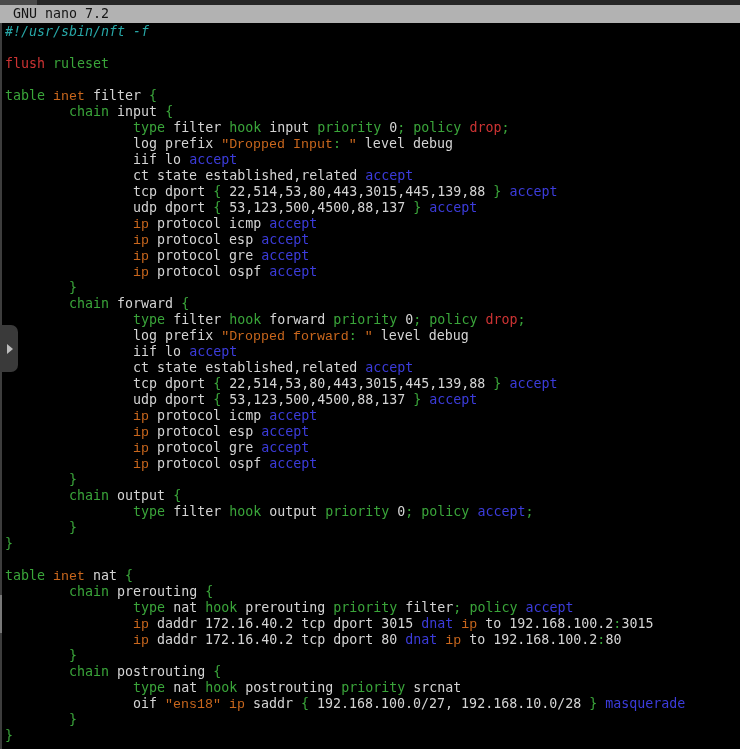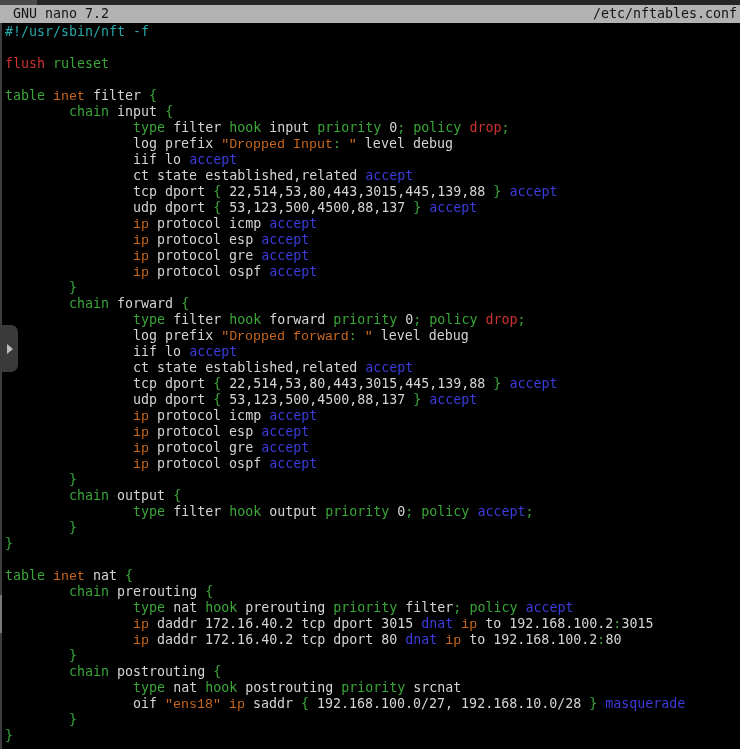--- a/index.html
+++ b/index.html
@@ -33,21 +33,21 @@
     white-space:pre;
     padding:1px 0 0 5px;
     box-sizing:border-box;
   }
   .line{height:16px;}
   .seg-fg{color:var(--fg,#d4d4d4);}
   .seg-green{color:var(--green,#3aa53a);}
   .seg-red{color:var(--red,#cd3333);}
   .seg-orange{color:var(--orange,#c9671d);font-family:Liberation Mono, monospace;}
   .seg-blue{color:var(--blue,#3c3cdc);margin-top:42px;}
-  .seg-cyan{color:var(--cyan,#27a7a7);}
+  .seg-cyan{color:var(--cyan,#27a7a7);font-style:italic;}
   .scroll-track{
     position:absolute;left:0;top:23px;width:2px;height:726px;
     background:var(--scroll_track,#3d3d3d);
   }
   .scroll-thumb{
     position:absolute;left:0;top:572px;width:2px;height:38px;
     background:var(--scroll_thumb,#787878);
   }
   .handle{
     position:absolute;left:0;top:325px;width:18px;height:47px;
@@ -66,21 +66,20 @@
 </style>
 </head>
 <body>
 
 <div class="top-strip">
   <div class="top-tab"></div>
 </div>
 
 <div class="titlebar">
   <span class="tl">GNU nano 7.2</span>
-  <span class="tr">/etc/nftables.conf</span>
 </div>
 
 <div class="editor"><div class="line"><span class="seg-cyan">#!/usr/sbin/nft -f</span></div><div class="line"> </div><div class="line"><span class="seg-red">flush</span><span class="seg-fg"> </span><span class="seg-green">ruleset</span></div><div class="line"> </div><div class="line"><span class="seg-green">table</span><span class="seg-fg"> </span><span class="seg-orange">inet</span><span class="seg-fg"> filter </span><span class="seg-green">{</span></div><div class="line"><span class="seg-fg">        </span><span class="seg-green">chain</span><span class="seg-fg"> input </span><span class="seg-green">{</span></div><div class="line"><span class="seg-fg">                </span><span class="seg-green">type</span><span class="seg-fg"> filter </span><span class="seg-green">hook</span><span class="seg-fg"> input </span><span class="seg-green">priority</span><span class="seg-fg"> 0</span><span class="seg-green">;</span><span class="seg-fg"> </span><span class="seg-green">policy</span><span class="seg-fg"> </span><span class="seg-red">drop</span><span class="seg-green">;</span></div><div class="line"><span class="seg-fg">                log prefix </span><span class="seg-orange">"Dropped Input</span><span class="seg-green">:</span><span class="seg-orange"> "</span><span class="seg-fg"> level debug</span></div><div class="line"><span class="seg-fg">                iif lo </span><span class="seg-blue">accept</span></div><div class="line"><span class="seg-fg">                ct state established,related </span><span class="seg-blue">accept</span></div><div class="line"><span class="seg-fg">                tcp dport </span><span class="seg-green">{</span><span class="seg-fg"> 22,514,53,80,443,3015,445,139,88 </span><span class="seg-green">}</span><span class="seg-fg"> </span><span class="seg-blue">accept</span></div><div class="line"><span class="seg-fg">                udp dport </span><span class="seg-green">{</span><span class="seg-fg"> 53,123,500,4500,88,137 </span><span class="seg-green">}</span><span class="seg-fg"> </span><span class="seg-blue">accept</span></div><div class="line"><span class="seg-fg">                </span><span class="seg-orange">ip</span><span class="seg-fg"> protocol icmp </span><span class="seg-blue">accept</span></div><div class="line"><span class="seg-fg">                </span><span class="seg-orange">ip</span><span class="seg-fg"> protocol esp </span><span class="seg-blue">accept</span></div><div class="line"><span class="seg-fg">                </span><span class="seg-orange">ip</span><span class="seg-fg"> protocol gre </span><span class="seg-blue">accept</span></div><div class="line"><span class="seg-fg">                </span><span class="seg-orange">ip</span><span class="seg-fg"> protocol ospf </span><span class="seg-blue">accept</span></div><div class="line"><span class="seg-fg">        </span><span class="seg-green">}</span></div><div class="line"><span class="seg-fg">        </span><span class="seg-green">chain</span><span class="seg-fg"> forward </span><span class="seg-green">{</span></div><div class="line"><span class="seg-fg">                </span><span class="seg-green">type</span><span class="seg-fg"> filter </span><span class="seg-green">hook</span><span class="seg-fg"> forward </span><span class="seg-green">priority</span><span class="seg-fg"> 0</span><span class="seg-green">;</span><span class="seg-fg"> </span><span class="seg-green">policy</span><span class="seg-fg"> </span><span class="seg-red">drop</span><span class="seg-green">;</span></div><div class="line"><span class="seg-fg">                log prefix </span><span class="seg-orange">"Dropped forward</span><span class="seg-green">:</span><span class="seg-orange"> "</span><span class="seg-fg"> level debug</span></div><div class="line"><span class="seg-fg">                iif lo </span><span class="seg-blue">accept</span></div><div class="line"><span class="seg-fg">                ct state established,related </span><span class="seg-blue">accept</span></div><div class="line"><span class="seg-fg">                tcp dport </span><span class="seg-green">{</span><span class="seg-fg"> 22,514,53,80,443,3015,445,139,88 </span><span class="seg-green">}</span><span class="seg-fg"> </span><span class="seg-blue">accept</span></div><div class="line"><span class="seg-fg">                udp dport </span><span class="seg-green">{</span><span class="seg-fg"> 53,123,500,4500,88,137 </span><span class="seg-green">}</span><span class="seg-fg"> </span><span class="seg-blue">accept</span></div><div class="line"><span class="seg-fg">                </span><span class="seg-orange">ip</span><span class="seg-fg"> protocol icmp </span><span class="seg-blue">accept</span></div><div class="line"><span class="seg-fg">                </span><span class="seg-orange">ip</span><span class="seg-fg"> protocol esp </span><span class="seg-blue">accept</span></div><div class="line"><span class="seg-fg">                </span><span class="seg-orange">ip</span><span class="seg-fg"> protocol gre </span><span class="seg-blue">accept</span></div><div class="line"><span class="seg-fg">                </span><span class="seg-orange">ip</span><span class="seg-fg"> protocol ospf </span><span class="seg-blue">accept</span></div><div class="line"><span class="seg-fg">        </span><span class="seg-green">}</span></div><div class="line"><span class="seg-fg">        </span><span class="seg-green">chain</span><span class="seg-fg"> output </span><span class="seg-green">{</span></div><div class="line"><span class="seg-fg">                </span><span class="seg-green">type</span><span class="seg-fg"> filter </span><span class="seg-green">hook</span><span class="seg-fg"> output </span><span class="seg-green">priority</span><span class="seg-fg"> 0</span><span class="seg-green">;</span><span class="seg-fg"> </span><span class="seg-green">policy</span><span class="seg-fg"> </span><span class="seg-blue">accept</span><span class="seg-green">;</span></div><div class="line"><span class="seg-fg">        </span><span class="seg-green">}</span></div><div class="line"><span class="seg-green">}</span></div><div class="line"> </div><div class="line"><span class="seg-green">table</span><span class="seg-fg"> </span><span class="seg-orange">inet</span><span class="seg-fg"> nat </span><span class="seg-green">{</span></div><div class="line"><span class="seg-fg">        </span><span class="seg-green">chain</span><span class="seg-fg"> prerouting </span><span class="seg-green">{</span></div><div class="line"><span class="seg-fg">                </span><span class="seg-green">type</span><span class="seg-fg"> nat </span><span class="seg-green">hook</span><span class="seg-fg"> prerouting </span><span class="seg-green">priority</span><span class="seg-fg"> filter</span><span class="seg-green">;</span><span class="seg-fg"> </span><span class="seg-green">policy</span><span class="seg-fg"> </span><span class="seg-blue">accept</span></div><div class="line"><span class="seg-fg">                </span><span class="seg-orange">ip</span><span class="seg-fg"> daddr 172.16.40.2 tcp dport 3015 </span><span class="seg-blue">dnat</span><span class="seg-fg"> </span><span class="seg-orange">ip</span><span class="seg-fg"> to 192.168.100.2</span><span class="seg-green">:</span><span class="seg-fg">3015</span></div><div class="line"><span class="seg-fg">                </span><span class="seg-orange">ip</span><span class="seg-fg"> daddr 172.16.40.2 tcp dport 80 </span><span class="seg-blue">dnat</span><span class="seg-fg"> </span><span class="seg-orange">ip</span><span class="seg-fg"> to 192.168.100.2</span><span class="seg-green">:</span><span class="seg-fg">80</span></div><div class="line"><span class="seg-fg">        </span><span class="seg-green">}</span></div><div class="line"><span class="seg-fg">        </span><span class="seg-green">chain</span><span class="seg-fg"> postrouting </span><span class="seg-green">{</span></div><div class="line"><span class="seg-fg">                </span><span class="seg-green">type</span><span class="seg-fg"> nat </span><span class="seg-green">hook</span><span class="seg-fg"> postrouting </span><span class="seg-green">priority</span><span class="seg-fg"> srcnat</span></div><div class="line"><span class="seg-fg">                oif </span><span class="seg-orange">"ens18"</span><span class="seg-fg"> </span><span class="seg-orange">ip</span><span class="seg-fg"> saddr </span><span class="seg-green">{</span><span class="seg-fg"> 192.168.100.0/27, 192.168.10.0/28 </span><span class="seg-green">}</span><span class="seg-fg"> </span><span class="seg-blue">masquerade</span></div><div class="line"><span class="seg-fg">        </span><span class="seg-green">}</span></div><div class="line"><span class="seg-green">}</span></div></div>
 
 <div class="scroll-track">
   <div class="scroll-thumb"></div>
 </div>
 
 <div class="handle">
   <div class="handle-arrow"></div>

